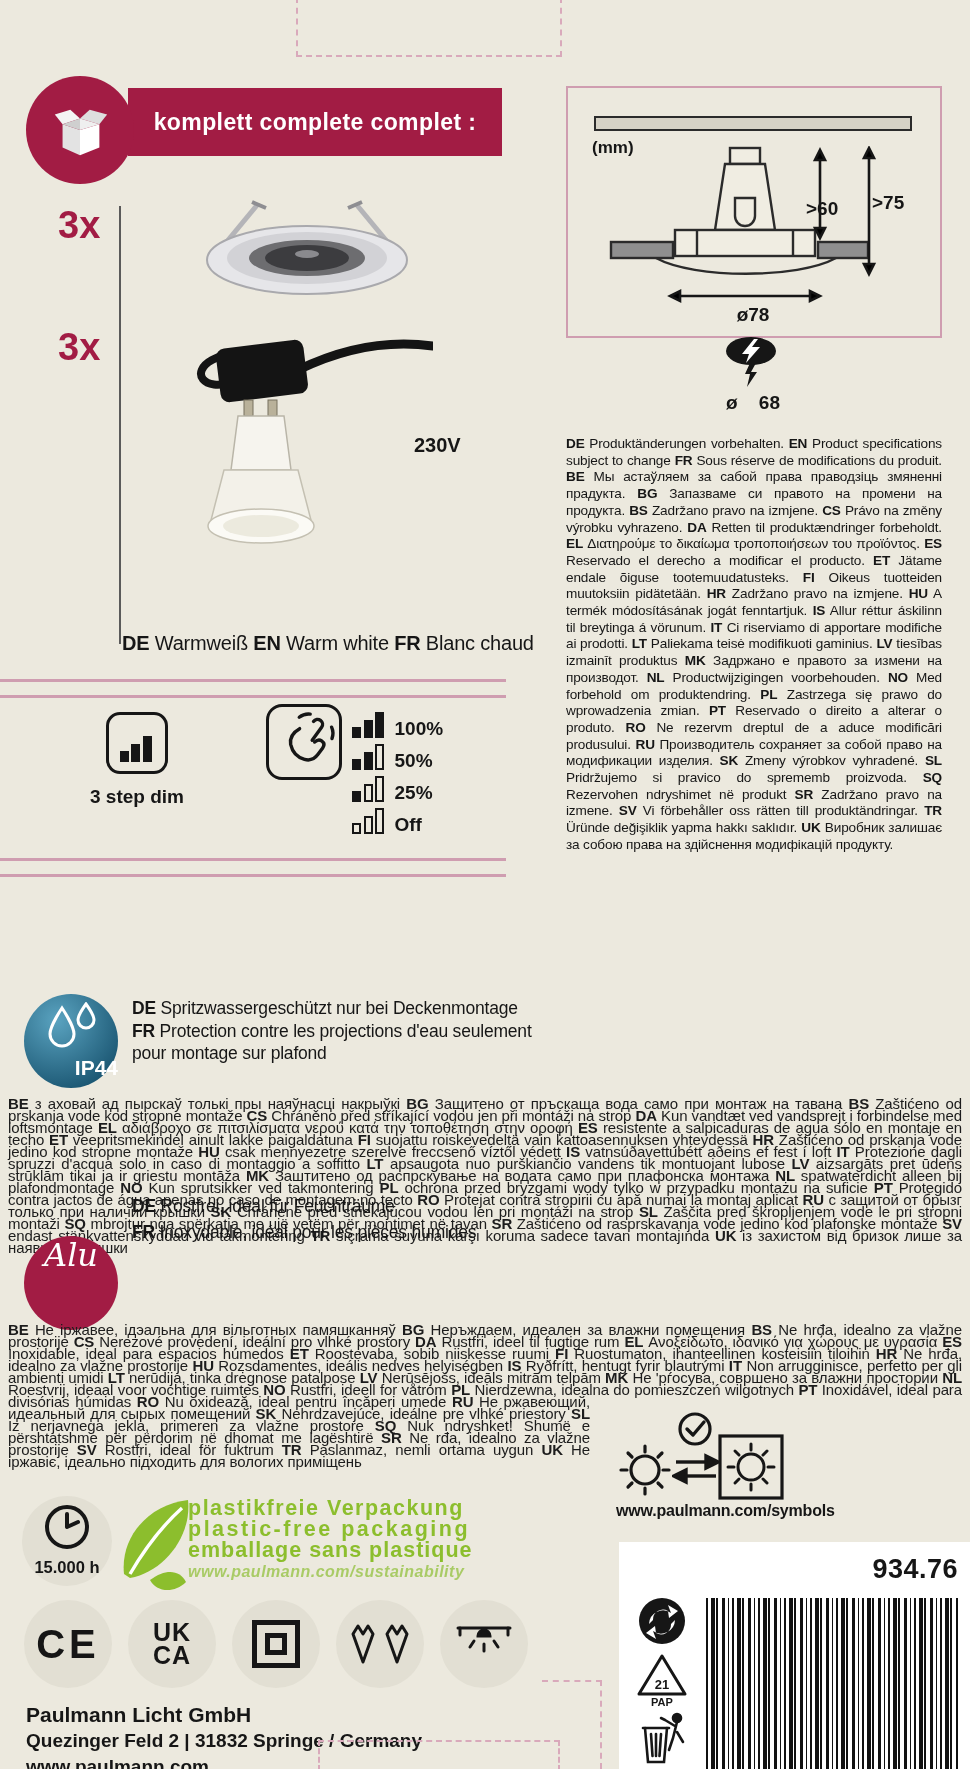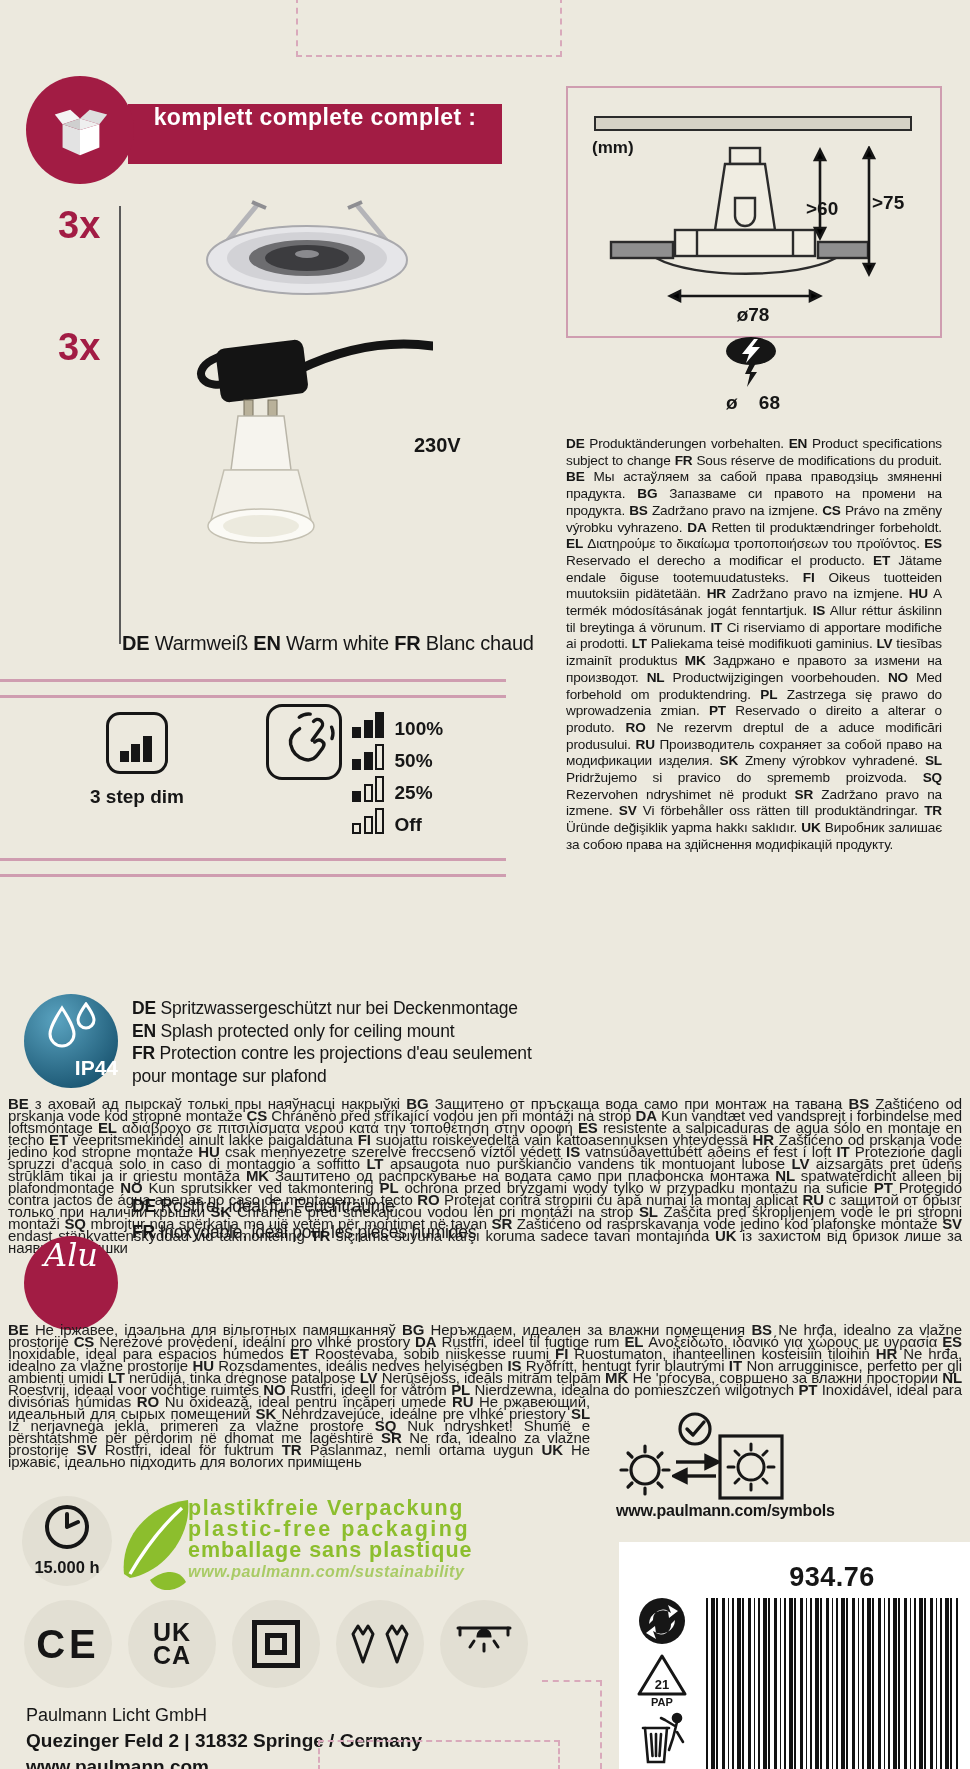--- a/index.html
+++ b/index.html
@@ -25,21 +25,21 @@
      repeating-linear-gradient(90deg,#111 0 2px,#fff 2px 5px,#111 5px 9px,#fff 9px 10px,#111 10px 12px,
      #fff 12px 16px,#111 16px 19px,#fff 19px 22px,#111 22px 23px,#fff 23px 26px)}
 </style>
 </head>
 <body>
 
 <div class="sheet">
 
   <div class="abs" style="left:296px;top:-3px;width:262px;height:58px;border:2.5px dashed #d9a9bb;border-top:none"></div>
 
-  <div class="abs brandfill" style="left:128px;top:104px;width:374px;height:60px;display:flex;align-items:flex-start;justify-content:center">
+  <div class="abs brandfill" style="left:128px;top:88px;width:374px;height:68px;display:flex;align-items:center;justify-content:center">
     <span style="color:#fff;font-size:23px;font-weight:bold;letter-spacing:.4px">komplett complete complet :</span>
   </div>
 
   <div class="abs brandfill circle" style="left:26px;top:76px;width:108px;height:108px;display:flex;align-items:center;justify-content:center">
     <svg width="62" height="62" viewBox="0 0 64 64">
       <polygon points="14,26 32,32 32,58 14,50" fill="#e3e3e3"></polygon>
       <polygon points="32,32 52,26 52,50 32,58" fill="#ffffff"></polygon>
       <polygon points="14,26 6,16 22,11 32,20" fill="#f4f4f4"></polygon>
       <polygon points="52,26 60,16 42,11 32,20" fill="#dedede"></polygon>
       <polygon points="14,26 32,20 32,32" fill="#cfcfcf"></polygon>
@@ -171,21 +171,20 @@
     <svg class="abs" style="left:20px;top:8px" width="56" height="50" viewBox="0 0 56 50">
       <g fill="none" stroke="#fff" stroke-width="3">
         <path d="M18 6 C18 6 6 24 6 32 a12 12 0 0 0 24 0 C30 24 18 6 18 6 z"></path>
         <path d="M42 2 C42 2 34 13 34 18 a8 8 0 0 0 16 0 C50 13 42 2 42 2 z"></path>
       </g>
     </svg>
     <div class="abs" style="left:0;top:62px;width:100%;text-align:right;color:#fff;font-size:21px;font-weight:bold">IP44</div>
   </div>
   <div class="abs" style="left:132px;top:997px">
     <div class="titleline"><b>DE</b> Spritzwassergeschützt nur bei Deckenmontage</div>
-    <div class="titleline"><b>EN</b> Splash protected only for ceiling mount</div>
     <div class="titleline"><b>FR</b> Protection contre les projections d'eau seulement</div>
     <div class="titleline">pour montage sur plafond</div>
   </div>
 
   <div class="abs smallprint" style="left:8px;top:1098px;width:954px"><b>BE</b> з аховай ад пырскаў толькі пры наяўнасці накрыўкі <b>BG</b> Защитено от пръскаща вода само при монтаж на тавана <b>BS</b> Zaštićeno od prskanja vode kod stropne montaže <b>CS</b> Chráněno před stříkající vodou jen při montáži na strop <b>DA</b> Kun vandtæt ved vandsprejt i forbindelse med loftsmontage <b>EL</b> αδιάβροχο σε πιτσιλίσματα νερού κατά την τοποθέτηση στην οροφή <b>ES</b> resistente a salpicaduras de agua sólo en montaje en techo <b>ET</b> veepritsmekindel ainult lakke paigaldatuna <b>FI</b> suojattu roiskevedeltä vain kattoasennuksen yhteydessä <b>HR</b> Zaštićeno od prskanja vode jedino kod stropne montaže <b>HU</b> csak mennyezetre szerelve freccsenő víztől védett <b>IS</b> vatnsúðavettubétt aðeins ef fest í loft <b>IT</b> Protezione dagli spruzzi d'acqua solo in caso di montaggio a soffitto <b>LT</b> apsaugota nuo purškiančio vandens tik montuojant lubose <b>LV</b> aizsargāts pret ūdens strūklām tikai ja ir griestu montāža <b>MK</b> Заштитено од распрскување на водата само при плафонска монтажа <b>NL</b> spatwaterdicht alleen bij plafondmontage <b>NO</b> Kun sprutsikker ved takmontering <b>PL</b> ochrona przed bryzgami wody tylko w przypadku montażu na suficie <b>PT</b> Protegido contra jactos de água apenas no caso de montagem no tecto <b>RO</b> Protejat contra stropirii cu apă numai la montaj aplicat <b>RU</b> с защитой от брызг только при наличии крышки <b>SK</b> Chránené pred striekajúcou vodou len pri montáži na strop <b>SL</b> Zaščita pred škropljenjem vode le pri stropni montaži <b>SQ</b> mbrojtur nga spërkatja me ujë vetëm për montimet në tavan <b>SR</b> Zaštićeno od rasprskavanja vode jedino kod plafonske montaže <b>SV</b> endast stänkvattenskyddad vid takmontering <b>TR</b> sıçrama suyuna karşı koruma sadece tavan montajında <b>UK</b> із захистом від бризок лише за наявності кришки</div>
 
   <div class="abs brandfill circle" style="left:24px;top:1236px;width:94px;height:94px;display:flex;justify-content:center">
     <span style="color:#fff;font-size:32px;font-style:italic;font-family:'DejaVu Serif',serif">Alu</span>
   </div>
   <div class="abs" style="left:132px;top:1193px">
@@ -285,31 +284,31 @@
           <line x1="54" y1="8" x2="54" y2="15"></line>
         <path d="M24 16 a6 6 0 0 1 12 0 z" fill="#161616"></path>
         <line x1="30" y1="24" x2="30" y2="31"></line>
         <line x1="20" y1="21" x2="16" y2="27"></line>
           <line x1="40" y1="21" x2="44" y2="27"></line>
       </g>
     </svg>
   </div>
 
   <div class="abs" style="left:26px;top:1702px">
-    <div style="font-size:18px;font-weight:normal;line-height:26px">Paulmann Licht GmbH</div>
+    <div style="font-size:21px;font-weight:bold;line-height:26px">Paulmann Licht GmbH</div>
     <div style="font-size:19px;font-weight:bold;line-height:26px">Quezinger Feld 2 | 31832 Springe / Germany</div>
     <div style="font-size:19px;font-weight:bold;line-height:26px">www.paulmann.com</div>
   </div>
 
   <div class="abs" style="left:542px;top:1680px;width:60px;border-top:2.5px dashed #d9a9bb"></div>
   <div class="abs" style="left:600px;top:1680px;height:89px;border-left:2.5px dashed #d9a9bb"></div>
   <div class="abs" style="left:318px;top:1740px;width:238px;height:29px;border:2.5px dashed #d9a9bb;border-bottom:none"></div>
 
   <div class="abs" style="left:619px;top:1542px;width:351px;height:227px;background:#ffffff">
-    <div class="abs" style="left:87px;top:20px;width:252px;text-align:center;font-size:27px;font-weight:bold;letter-spacing:.5px">934.76</div>
+    <div class="abs" style="left:87px;top:12px;width:252px;text-align:right;font-size:27px;font-weight:bold;letter-spacing:.5px">934.76</div>
     <svg class="abs" style="left:18px;top:54px" width="50" height="50" viewBox="0 0 50 50">
       <circle cx="25" cy="25" r="23" fill="#161616"></circle>
       <path d="M12 28 a14 14 0 0 1 22 -11 l-3 -8 10 6 -9 7 -1 -7 a10 10 0 0 0 -15 9 z" fill="#fff"></path>
       <path d="M38 24 a14 14 0 0 1 -22 11 l3 8 -10 -6 9 -7 1 7 a10 10 0 0 0 15 -9 z" fill="#fff"></path>
     </svg>
     <svg class="abs" style="left:16px;top:110px" width="54" height="56" viewBox="0 0 54 56">
       <path d="M27 4 L50 42 L4 42 Z" fill="none" stroke="#161616" stroke-width="3" stroke-linejoin="round"></path>
       <text x="27" y="37" text-anchor="middle" font-size="13" font-weight="bold" fill="#161616" font-family="Liberation Sans, sans-serif">21</text>
       <text x="27" y="54" text-anchor="middle" font-size="11" font-weight="bold" fill="#161616" font-family="Liberation Sans, sans-serif">PAP</text>
     </svg>

